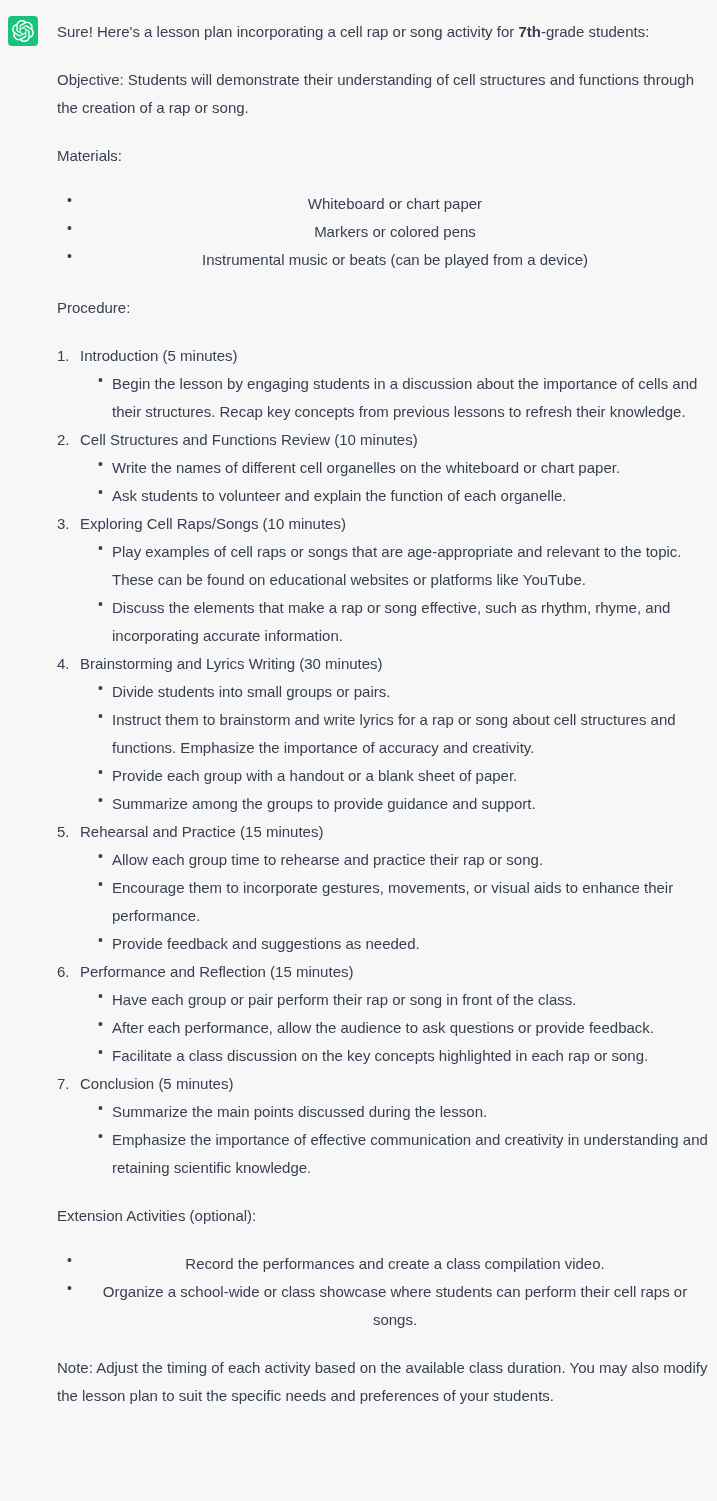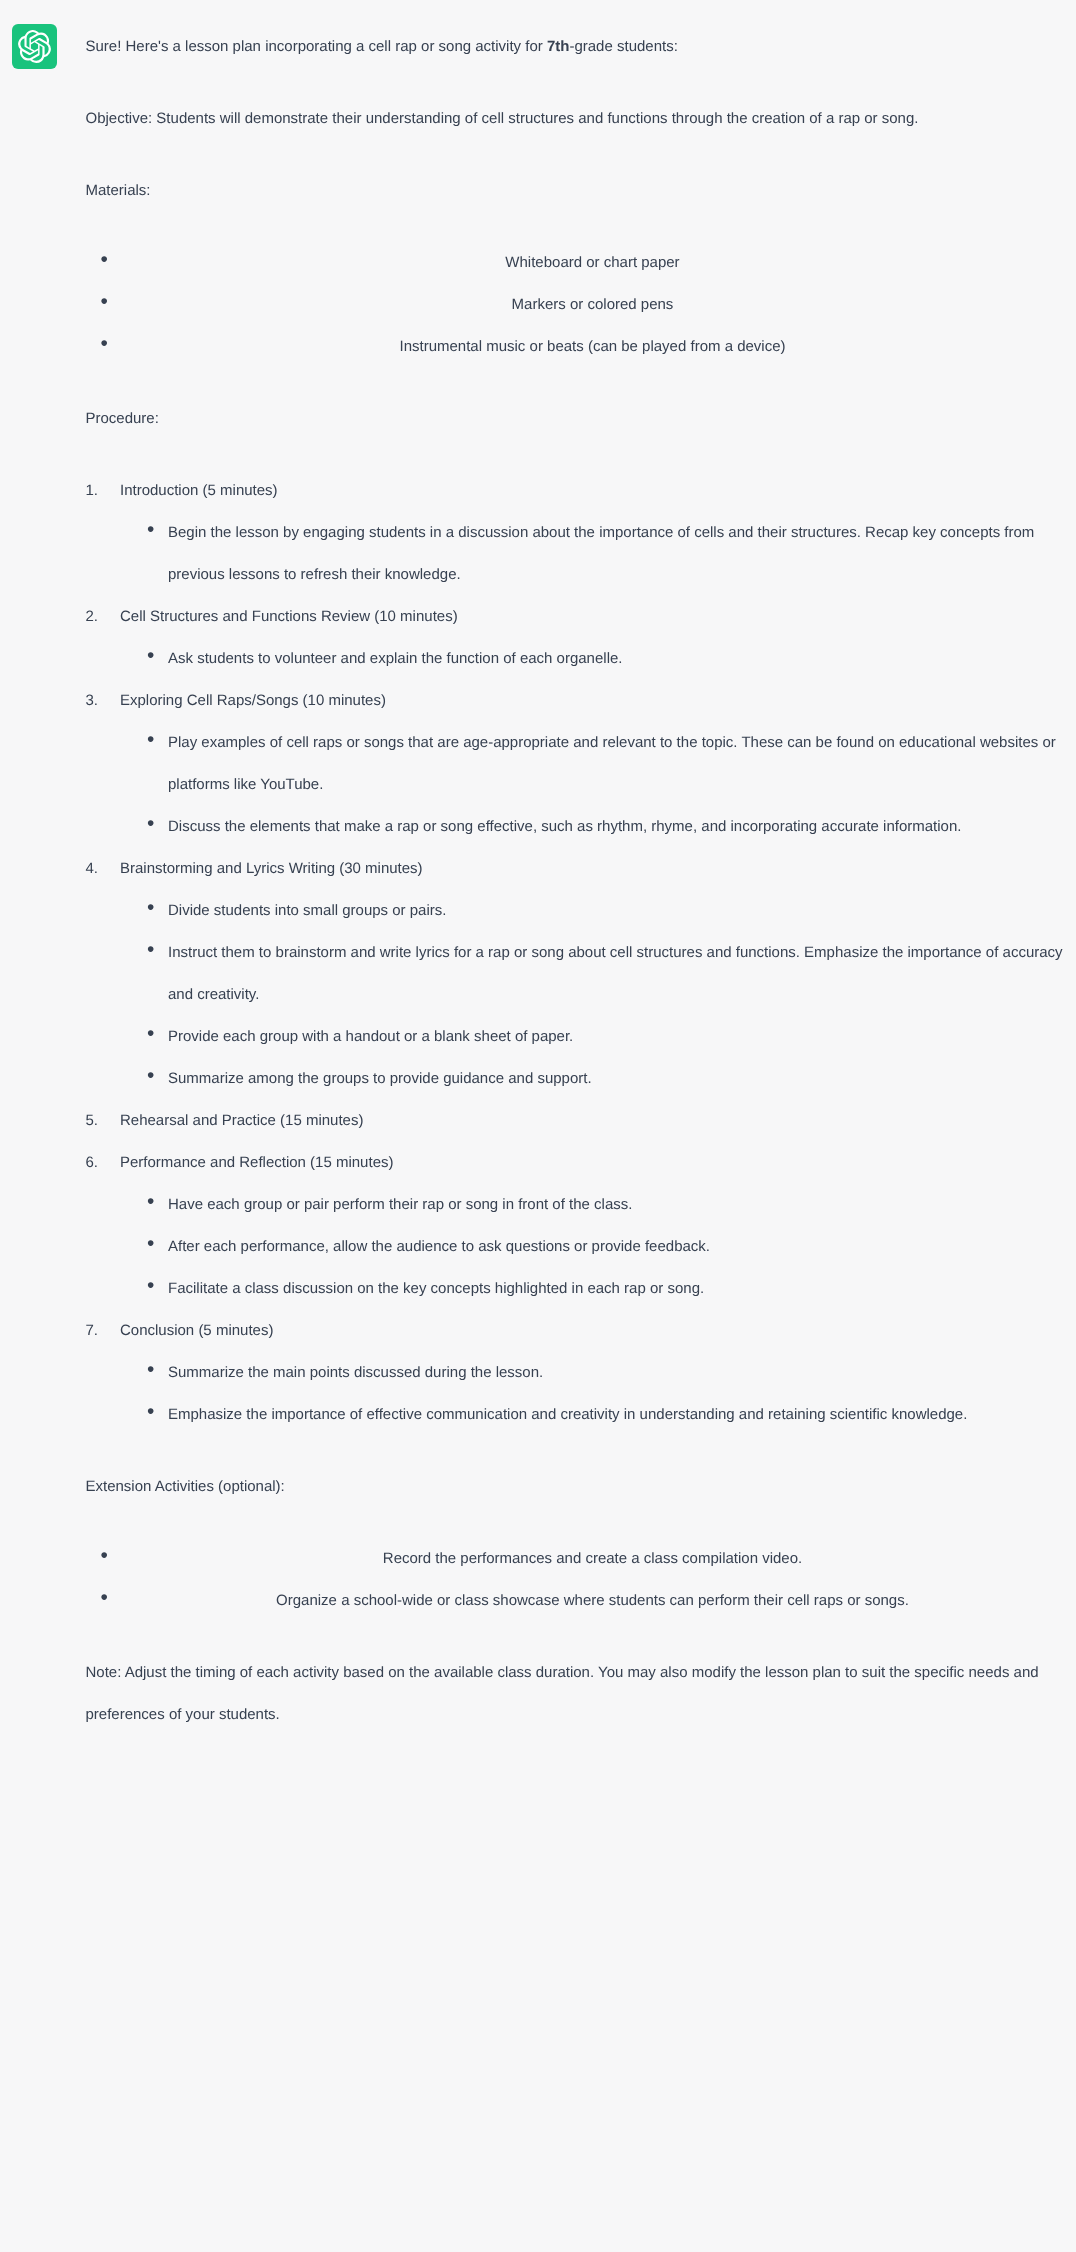--- a/index.html
+++ b/index.html
@@ -25,21 +25,21 @@
     width: 30px;
     height: 30px;
     border-radius: 4px;
     display: flex;
     align-items: center;
     justify-content: center;
   }
   .avatar svg { width: 22px; height: 22px; display: block; }
   .content {
     width: 652px;
-    font-size: 10px;
+    font-size: 15px;
     line-height: 28px;
     color: #374151;
   }
   .content p { margin: 20px 0; }
   .content p.first { margin-top: 0; }
   .content strong { font-weight: 700; }
 
   ul, ol {
     list-style: none;
     margin: 20px 0;
@@ -116,20 +116,21 @@
         <span class="num">1.</span>
         <span>Introduction (5 minutes)</span>
         <ul class="sub">
           <li>Begin the lesson by engaging students in a discussion about the importance of cells and their structures. Recap key concepts from previous lessons to refresh their knowledge.</li>
         </ul>
       </li>
       <li>
         <span class="num">2.</span>
         <span>Cell Structures and Functions Review (10 minutes)</span>
         <ul class="sub">
+          <li>Write the names of different cell organelles on the whiteboard or chart paper.</li>
           <li>Ask students to volunteer and explain the function of each organelle.</li>
         </ul>
       </li>
       <li>
         <span class="num">3.</span>
         <span>Exploring Cell Raps/Songs (10 minutes)</span>
         <ul class="sub">
           <li>Play examples of cell raps or songs that are age-appropriate and relevant to the topic. These can be found on educational websites or platforms like YouTube.</li>
           <li>Discuss the elements that make a rap or song effective, such as rhythm, rhyme, and incorporating accurate information.</li>
         </ul>
@@ -140,20 +141,25 @@
         <ul class="sub">
           <li>Divide students into small groups or pairs.</li>
           <li>Instruct them to brainstorm and write lyrics for a rap or song about cell structures and functions. Emphasize the importance of accuracy and creativity.</li>
           <li>Provide each group with a handout or a blank sheet of paper.</li>
           <li>Summarize among the groups to provide guidance and support.</li>
         </ul>
       </li>
       <li>
         <span class="num">5.</span>
         <span>Rehearsal and Practice (15 minutes)</span>
+        <ul class="sub">
+          <li>Allow each group time to rehearse and practice their rap or song.</li>
+          <li>Encourage them to incorporate gestures, movements, or visual aids to enhance their performance.</li>
+          <li>Provide feedback and suggestions as needed.</li>
+        </ul>
       </li>
       <li>
         <span class="num">6.</span>
         <span>Performance and Reflection (15 minutes)</span>
         <ul class="sub">
           <li>Have each group or pair perform their rap or song in front of the class.</li>
           <li>After each performance, allow the audience to ask questions or provide feedback.</li>
           <li>Facilitate a class discussion on the key concepts highlighted in each rap or song.</li>
         </ul>
       </li>

